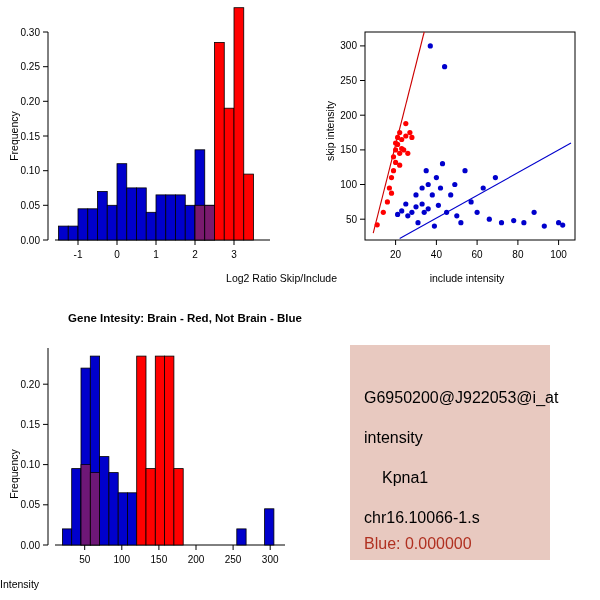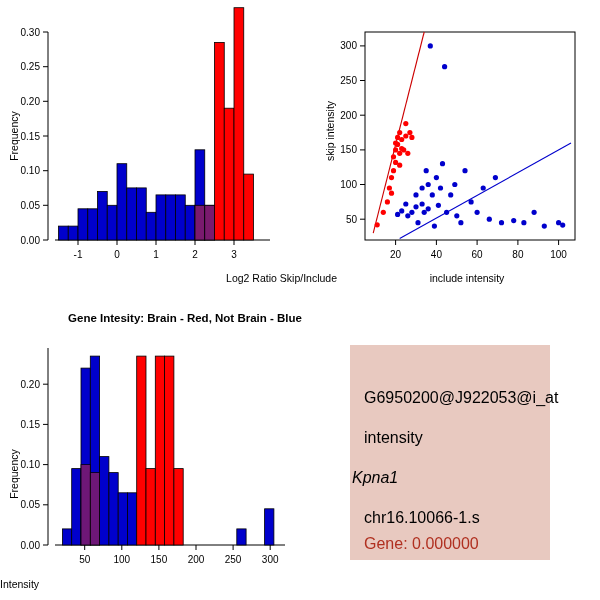--- a/index.html
+++ b/index.html
@@ -271,18 +271,18 @@
       </g>
     </svg>
 
     <div class="axis-label" style="position:absolute;left:0;top:278px;width:330px;text-align:left;">Intensity</div>
     <div class="axis-label" style="position:absolute;left:-36px;top:168px;width:100px;text-align:center;transform:rotate(-90deg);">Frequency</div>
   </div>
 
   <div class="info-box" style="left:350px;top:345px;width:200px;height:215px;">
     <div class="info-line" style="position:absolute;left:14px;top:44px;">G6950200@J922053@i_at</div>
     <div class="info-line" style="position:absolute;left:14px;top:84px;">intensity</div>
-    <div class="info-line" style="position:absolute;left:2px;top:124px;font-style:italic;">Kpna1</div>
+    <div class="info-line" style="position:absolute;left:32px;top:124px;">Kpna1</div>
     <div class="info-line" style="position:absolute;left:14px;top:164px;">chr16.10066-1.s</div>
-    <div class="info-line pval" style="position:absolute;left:14px;top:190px;">Gene: 0.000000</div>
+    <div class="info-line pval" style="position:absolute;left:14px;top:190px;">Blue: 0.000000</div>
   </div>
 
 </div>
 
 </body></html>

